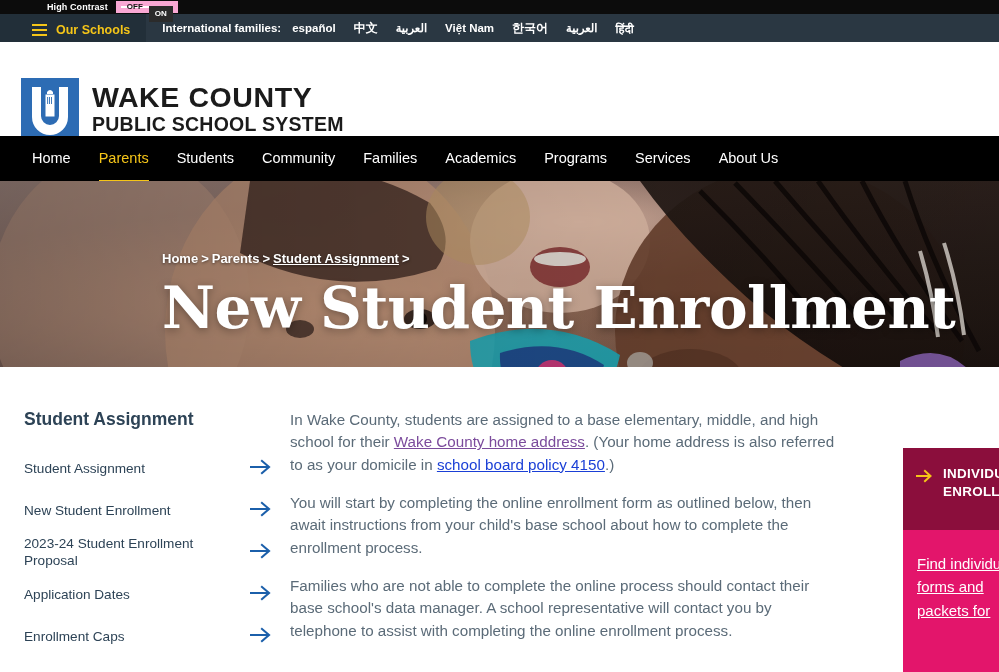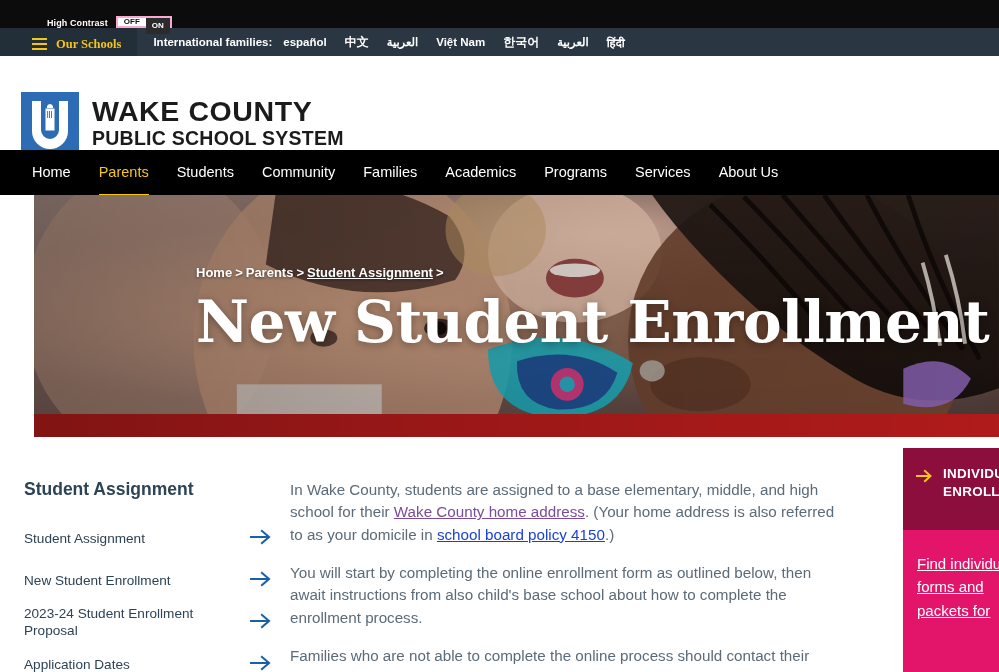--- a/index.html
+++ b/index.html
@@ -5,38 +5,38 @@
   * { box-sizing: border-box; margin: 0; padding: 0; }
   html, body {
     width: 999px; height: 672px;
     overflow: hidden;
     background: #ffffff;
     font-family: "Liberation Sans", sans-serif;
   }
 
   
   .hc-bar {
-    height: 28px;
+    height: 14px;
     background: #0c0c0c;
     display: flex;
-    align-items: flex-end;
+    align-items: center;
     padding-left: 47px;
     gap: 8px;
   }
   .hc-label {
     color: #ffffff;
     font-size: 9px;
     font-weight: bold;
     letter-spacing: 0.1px;
     line-height: 1;
   }
   .hc-toggle {
     display: flex;
     height: 12px;
-    border: 2px solid #f9a8d4;
+    border: 5px solid #f9a8d4;
     align-items: stretch;
   }
   .hc-off {
     background: #ffffff; color: #111111;
     font-size: 8px; font-weight: bold;
     padding: 0 6px;
     display: flex; align-items: center; line-height: 1;
   }
   .hc-on {
     background: #2b2b2b; color: #ffffff;
@@ -52,21 +52,20 @@
     display: flex;
     align-items: stretch;
   }
   .our-schools {
     background: #222f39;
     display: flex;
     align-items: center;
     gap: 9px;
     padding: 4px 16px 0 32px;
     cursor: pointer;
-    font-family: Liberation Serif, serif;
   }
   .burger { display: flex; flex-direction: column; gap: 3px; }
   .burger i { display: block; width: 15px; height: 2px; background: #f5c518; }
   .our-schools-label {
     color: #f5c518;
     font-size: 12.5px;
     font-weight: bold;
     line-height: 1;
     white-space: nowrap;
   }
@@ -150,25 +149,24 @@
   .nav-item.active::after {
     content: "";
     position: absolute;
     left: 14px; right: 14px; bottom: -3px;
     height: 4px;
     background: #f5c518;
   }
 
   
   .hero {
-    height: 242px;
+    height: 186px;
     position: relative;
     overflow: hidden;
-    background: #b91c1c;
-    margin-left: 34px;
+    background: #1d4ed8;
   }
   .hero-photo { position: absolute; inset: 0; }
   .hero-shade {
     position: absolute; inset: 0;
     background: linear-gradient(90deg, rgba(0,0,0,0.30) 0%, rgba(0,0,0,0.16) 45%, rgba(0,0,0,0.05) 100%);
   }
   .hero-inner {
     position: absolute;
     left: 162px; top: 0; right: 0; bottom: 0;
   }
@@ -463,21 +461,21 @@
         <span class="arrow-ico">
           <svg width="22" height="16" viewBox="0 0 22 16" aria-hidden="true">
               <path d="M1 8 H18 M12 2 L19 8 L12 14" stroke="#1b5faa" stroke-width="2.1" fill="none" stroke-linecap="square"></path>
             </svg>
         </span>
       </div>
     </div>
 
     <div class="main-col">
       <p class="para"><span>In Wake County, students are assigned to a base elementary, middle, and high school for their </span><a class="lnk-visited">Wake County home address</a><span>. (Your home address is also referred to as your domicile in </span><a class="lnk-blue">school board policy 4150</a><span>.)</span></p>
-      <p class="para">You will start by completing the online enrollment form as outlined below, then await instructions from also child's base school about how to complete the enrollment process.</p>
+      <p class="para">You will start by completing the online enrollment form as outlined below, then await instructions from your child's base school about how to complete the enrollment process.</p>
       <p class="para">Families who are not able to complete the online process should contact their base school's data manager. A school representative will contact you by telephone to assist with completing the online enrollment process.</p>
     </div>
   </div>
 
   <div class="callout">
     <div class="callout-head">
       <span class="callout-arrow">
         <svg width="17" height="14" viewBox="0 0 17 14" aria-hidden="true">
             <path d="M0 7 H13 M9 2 L14.5 7 L9 12" stroke="#f5c518" stroke-width="2" fill="none" stroke-linecap="square"></path>
           </svg>

